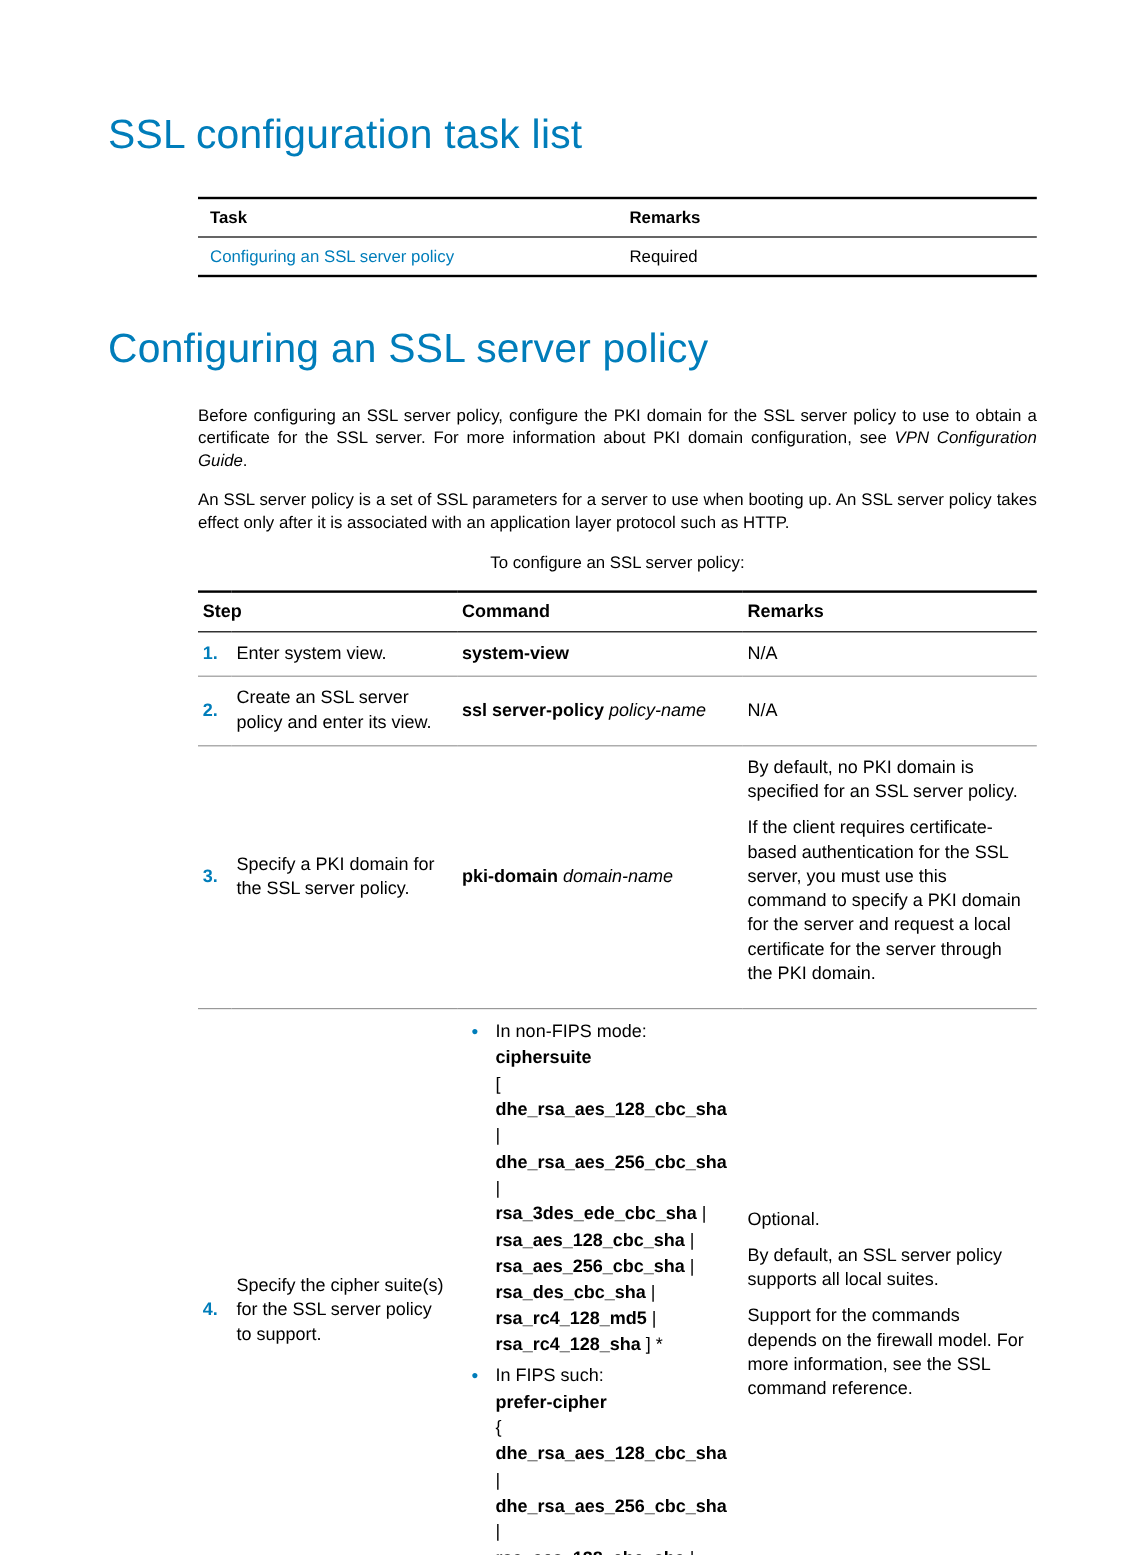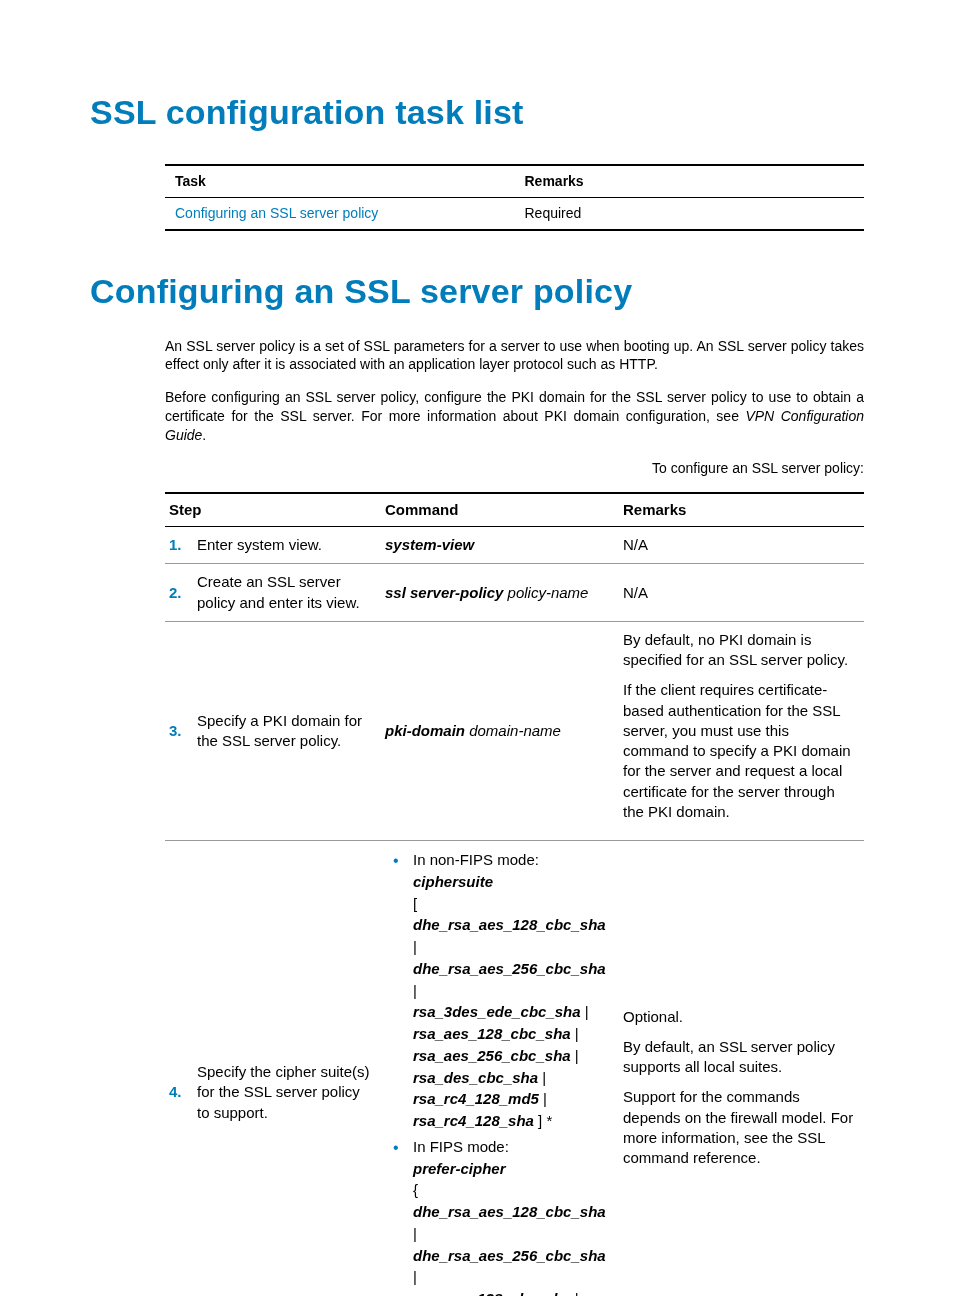--- a/index.html
+++ b/index.html
@@ -8,21 +8,21 @@
     font-size: 14px;
     color: #000;
     background: #fff;
     width: 954px;
     margin: 0 auto;
     padding: 90px 90px 40px 90px;
     line-height: 1.35;
   }
   h1 {
     font-family: Arial, Helvetica, sans-serif;
-    font-weight: 700;
+    font-weight: 400;
     font-size: 34px;
     color: #007dba;
     margin-bottom: 28px;
     letter-spacing: 0.2px;
   }
   h1.section2 { margin-top: 38px; margin-bottom: 22px; }
   .content-indent { margin-left: 75px; margin-right: 0; }
   table.task-table {
     width: 100%;
     border-collapse: collapse;
@@ -59,21 +59,21 @@
   }
   table.steps th.step-h { width: 30px; }
   table.steps th.cmd-h { width: 238px; margin-left: 25px; }
   table.steps td {
     padding: 8px 8px 8px 4px;
     border-bottom: 1px solid #999;
     vertical-align: middle;
   }
   table.steps tr:last-child td { border-bottom: 2px solid #a3a3a3; }
   .stepnum { color: #007dba; font-weight: bold; vertical-align: top; padding-top:8px;}
-  .cmd-bold { font-weight: bold; font-style: italic; }
+  .cmd-bold { font-weight: bold; }
   .cmd-ital { font-style: italic; }
   ul.bul { list-style: none; padding: 0; margin: 0; }
   ul.bul > li { position: relative; padding-left: 28px; margin-bottom: 4px; line-height:1.45;}
   ul.bul > li::before {
     content: "•";
     position: absolute;
     left: 8px;
     top: 0;
     color: #007dba;
     font-size: 16px;
@@ -99,25 +99,25 @@
         <td><span class="link">Configuring an SSL server policy</span></td>
         <td>Required</td>
       </tr>
     </tbody>
   </table>
 </div>
 
 <h1 class="section2">Configuring an SSL server policy</h1>
 
 <div class="content-indent">
-  <p class="body">An SSL server policy is a set of SSL parameters for a server to use when booting up. An SSL server policy takes effect only after it is associated with an application layer protocol such as HTTP.</p>
   <p class="body">
     <span>Before configuring an SSL server policy, configure the PKI domain for the SSL server policy to use to obtain a certificate for the SSL server. For more information about PKI domain configuration, see </span><span class="italic">VPN Configuration Guide</span><span>.</span>
   </p>
-  <p class="body" style="text-align:right">To configure an SSL server policy:</p>
+  <p class="body">An SSL server policy is a set of SSL parameters for a server to use when booting up. An SSL server policy takes effect only after it is associated with an application layer protocol such as HTTP.</p>
+  <p class="body" style="text-align:center">To configure an SSL server policy:</p>
 
   <table class="steps">
     <thead>
       <tr>
         <th class="step-h" colspan="2">Step</th>
         <th class="cmd-h">Command</th>
         <th>Remarks</th>
       </tr>
     </thead>
     <tbody>
@@ -157,21 +157,21 @@
               <span>[ </span><span class="cmd-bold">dhe_rsa_aes_128_cbc_sha</span><span> |</span><br>
               <span class="cmd-bold">dhe_rsa_aes_256_cbc_sha</span><span> |</span><br>
               <span class="cmd-bold">rsa_3des_ede_cbc_sha</span><span> |</span><br>
               <span class="cmd-bold">rsa_aes_128_cbc_sha</span><span> |</span><br>
               <span class="cmd-bold">rsa_aes_256_cbc_sha</span><span> |</span><br>
               <span class="cmd-bold">rsa_des_cbc_sha</span><span> |</span><br>
               <span class="cmd-bold">rsa_rc4_128_md5</span><span> |</span><br>
               <span class="cmd-bold">rsa_rc4_128_sha</span><span> ] *</span>
             </li>
             <li>
-              <span>In FIPS mode:</span><br>
+              <span>In FIPS such:</span><br>
               <span class="cmd-bold">prefer-cipher</span><br>
               <span>{ </span><span class="cmd-bold">dhe_rsa_aes_128_cbc_sha</span><span> |</span><br>
               <span class="cmd-bold">dhe_rsa_aes_256_cbc_sha</span><span> |</span><br>
               <span class="cmd-bold">rsa_aes_128_cbc_sha</span><span> |</span><br>
               <span class="cmd-bold">rsa_aes_256_cbc_sha</span><span> }</span>
             </li>
           </ul>
         </td>
         <td class="remarks-block">
           <p>Optional.</p>

